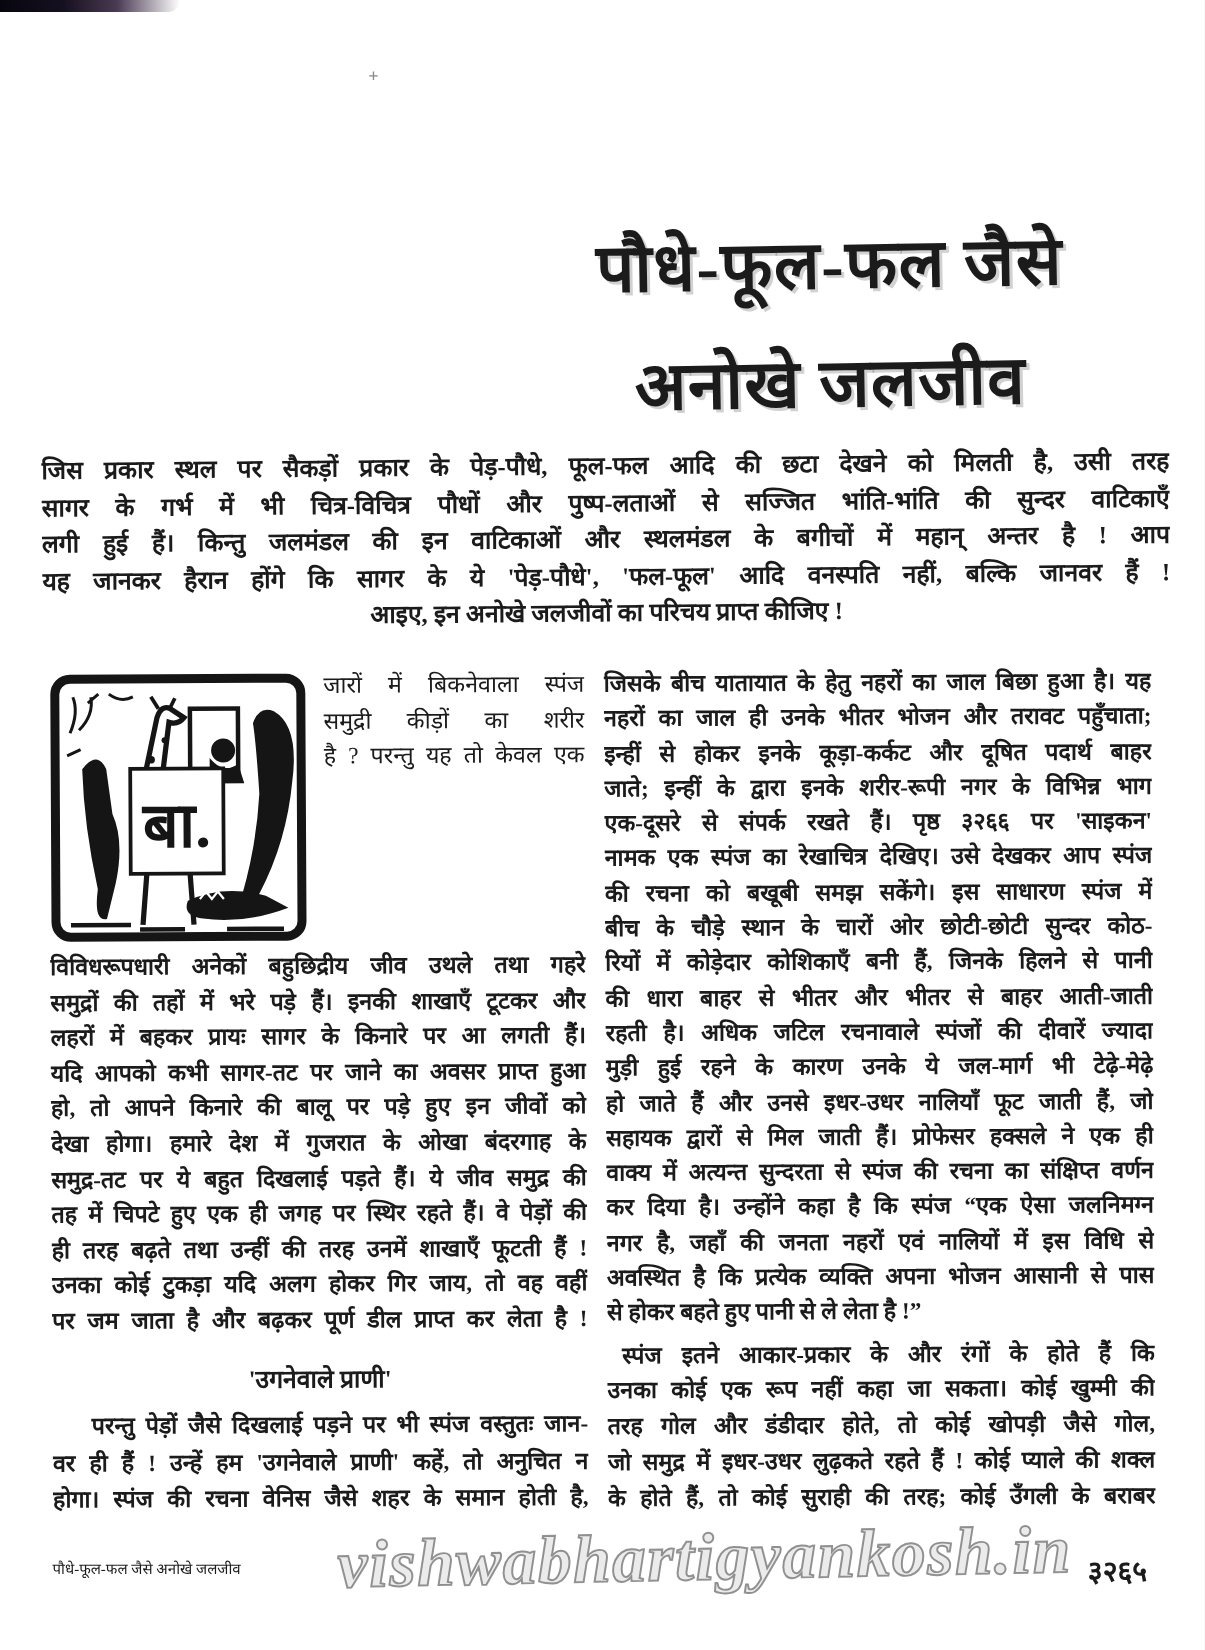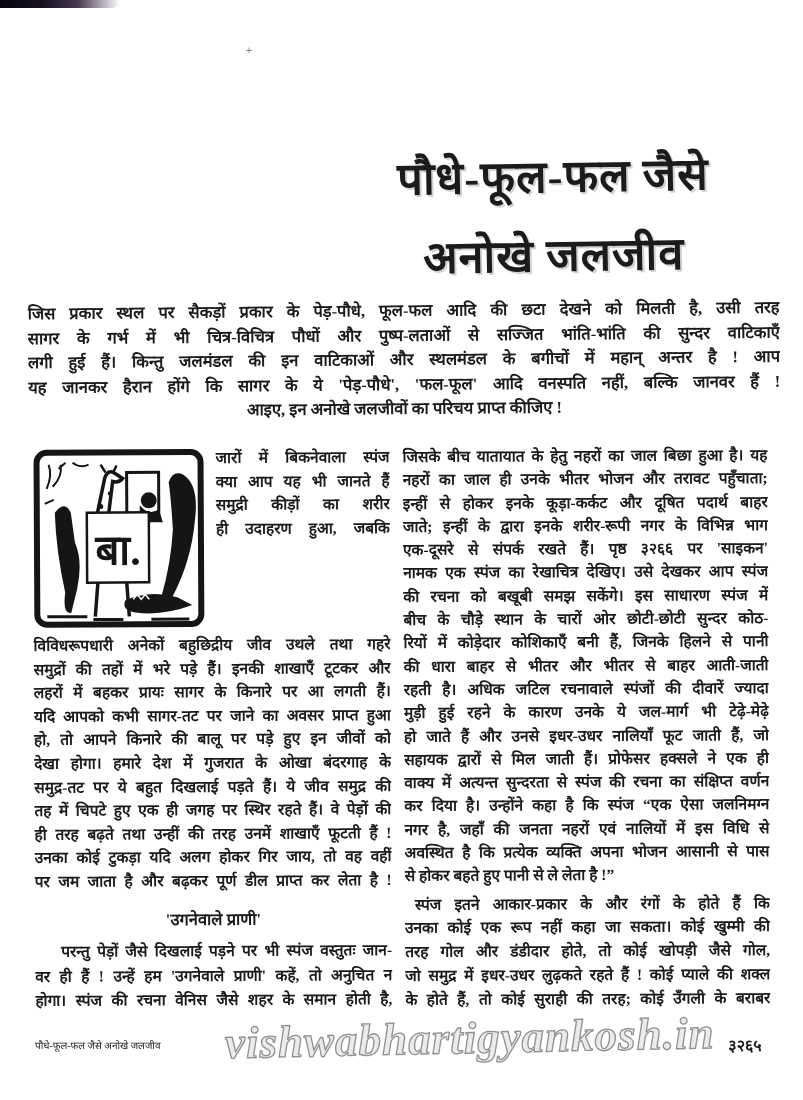--- a/index.html
+++ b/index.html
@@ -45,34 +45,34 @@
     height:auto;overflow:hidden;white-space:nowrap;
   }
   .last-left{text-align-last:left;}
   .last-center{text-align-last:center;}
   .last-justify{text-align-last:justify;}
   
   .cols{position:absolute;left:0;top:0;width:803px;height:1100px;transform:rotate(-0.3deg);}
   .dropcap{
     position:absolute;left:33px;top:447px;width:172px;height:180px;
   }
-  .lpara1{position:absolute;left:216px;top:445px;width:174px;font-size:15.5px;line-height:23.6px;font-weight:700;}
+  .lpara1{position:absolute;left:216px;top:445px;width:174px;font-size:15.5px;line-height:23.6px;font-weight:400;}
   .lpara2{position:absolute;left:33px;top:632px;width:357px;font-size:15.5px;line-height:23.6px;font-weight:600;}
   .lheading{position:absolute;left:33px;top:906px;width:357px;text-align:center;font-size:16.5px;font-weight:600;}
   .lpara3{position:absolute;left:33px;top:938px;width:357px;font-size:15.5px;line-height:24.6px;font-weight:600;}
   .rcol{position:absolute;left:403px;top:445px;width:365px;font-size:15.5px;font-weight:600;}
   .rpara1{line-height:23.3px;}
   .rpara2{line-height:23.8px;margin-top:5px;}
   
   .footer-title{
     position:absolute;left:35px;top:1038px;font-size:10px;font-weight:normal;z-index:1;
   }
   .page-number{
     position:absolute;left:715px;top:1034px;width:60px;text-align:center;
-    font-size:16px;font-weight:bold;z-index:1;
+    font-size:19px;font-weight:bold;z-index:1;
   }
   .watermark{
     position:absolute;left:225px;top:1012px;z-index:2;
     font-size:45px;font-style:italic;font-weight:bold;letter-spacing:1px;
     color:rgba(130,130,130,0.16);
     -webkit-text-stroke:1.3px rgba(105,105,105,0.72);
     transform:rotate(-1.2deg);
     white-space:nowrap;
   }
 </style>
@@ -119,23 +119,22 @@
         <path d="M92 152 q24 -11 52 -3 l15 8 q-30 11 -57 7 q-14 -2 -10 -12z" fill="#151515"></path>
         <path d="M100 151 l4 -5 l4 5 l4 -5 l4 5" stroke="#ffffff" stroke-width="1.5" fill="none"></path>
         <path d="M14 168 h40 M60 171 h30 M118 171 h38" stroke="#151515" stroke-width="3"></path>
         <rect x="54" y="64" width="62" height="70" fill="#ffffff" stroke="#151515" stroke-width="2.5"></rect>
         <text x="85" y="116" text-anchor="middle" font-size="42" font-weight="bold" fill="#151515">बा.</text>
       </svg>
     </div>
 
     <div class="lpara1">
         <div class="tl">जारों में बिकनेवाला स्पंज</div>
-        <div class="tl">क्या आप यह भी जानते हैं</div>
         <div class="tl">समुद्री कीड़ों का शरीर</div>
-        <div class="tl">ही उदाहरण हुआ, जबकि</div>
+        <div class="tl">है ? परन्तु यह तो केवल एक</div>
       </div>
 
     <div class="lpara2">
         <div class="tl">विविधरूपधारी अनेकों बहुछिद्रीय जीव उथले तथा गहरे</div>
         <div class="tl">समुद्रों की तहों में भरे पड़े हैं। इनकी शाखाएँ टूटकर और</div>
         <div class="tl">लहरों में बहकर प्रायः सागर के किनारे पर आ लगती हैं।</div>
         <div class="tl">यदि आपको कभी सागर-तट पर जाने का अवसर प्राप्त हुआ</div>
         <div class="tl">हो, तो आपने किनारे की बालू पर पड़े हुए इन जीवों को</div>
         <div class="tl">देखा होगा। हमारे देश में गुजरात के ओखा बंदरगाह के</div>
         <div class="tl">समुद्र-तट पर ये बहुत दिखलाई पड़ते हैं। ये जीव समुद्र की</div>

